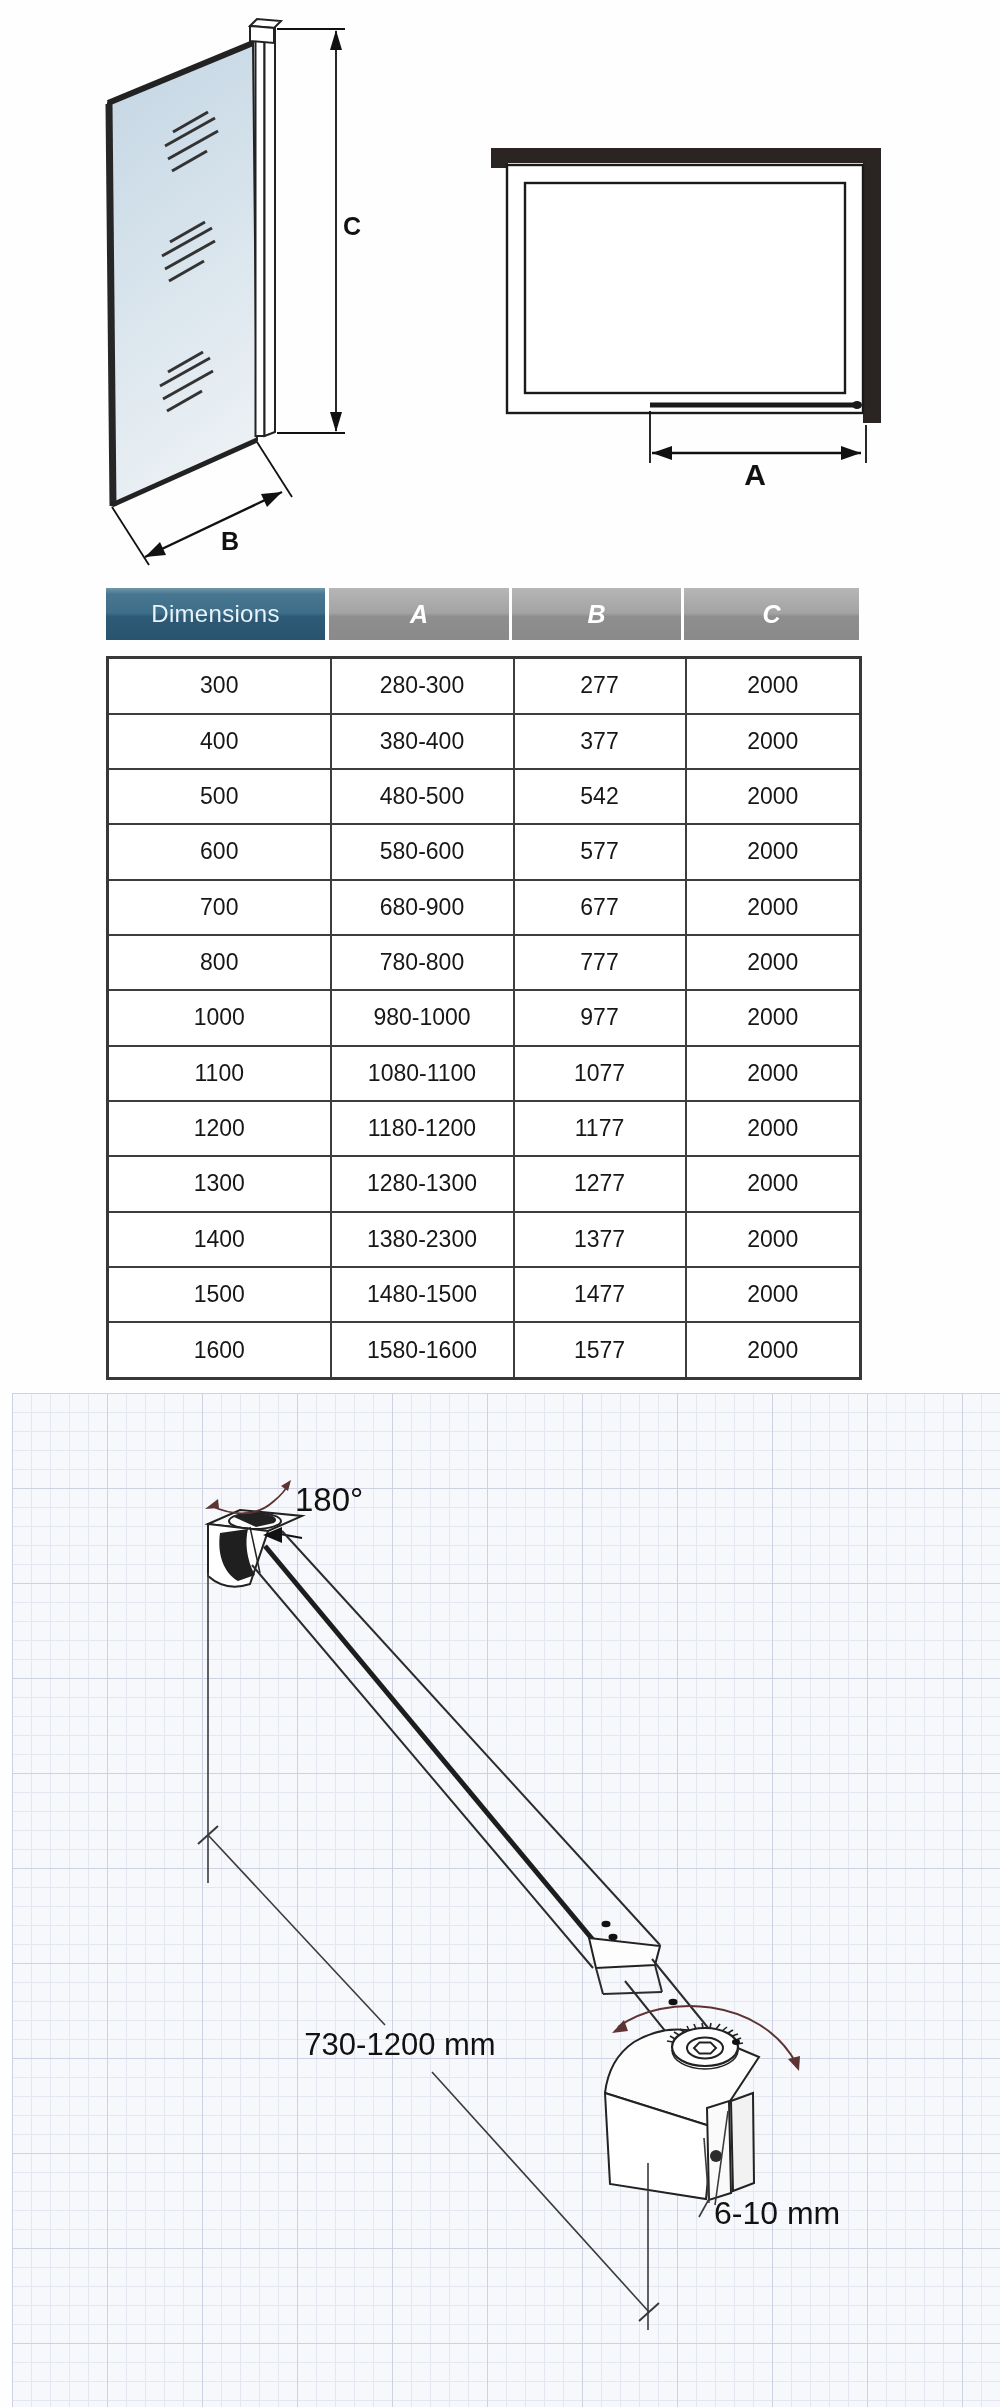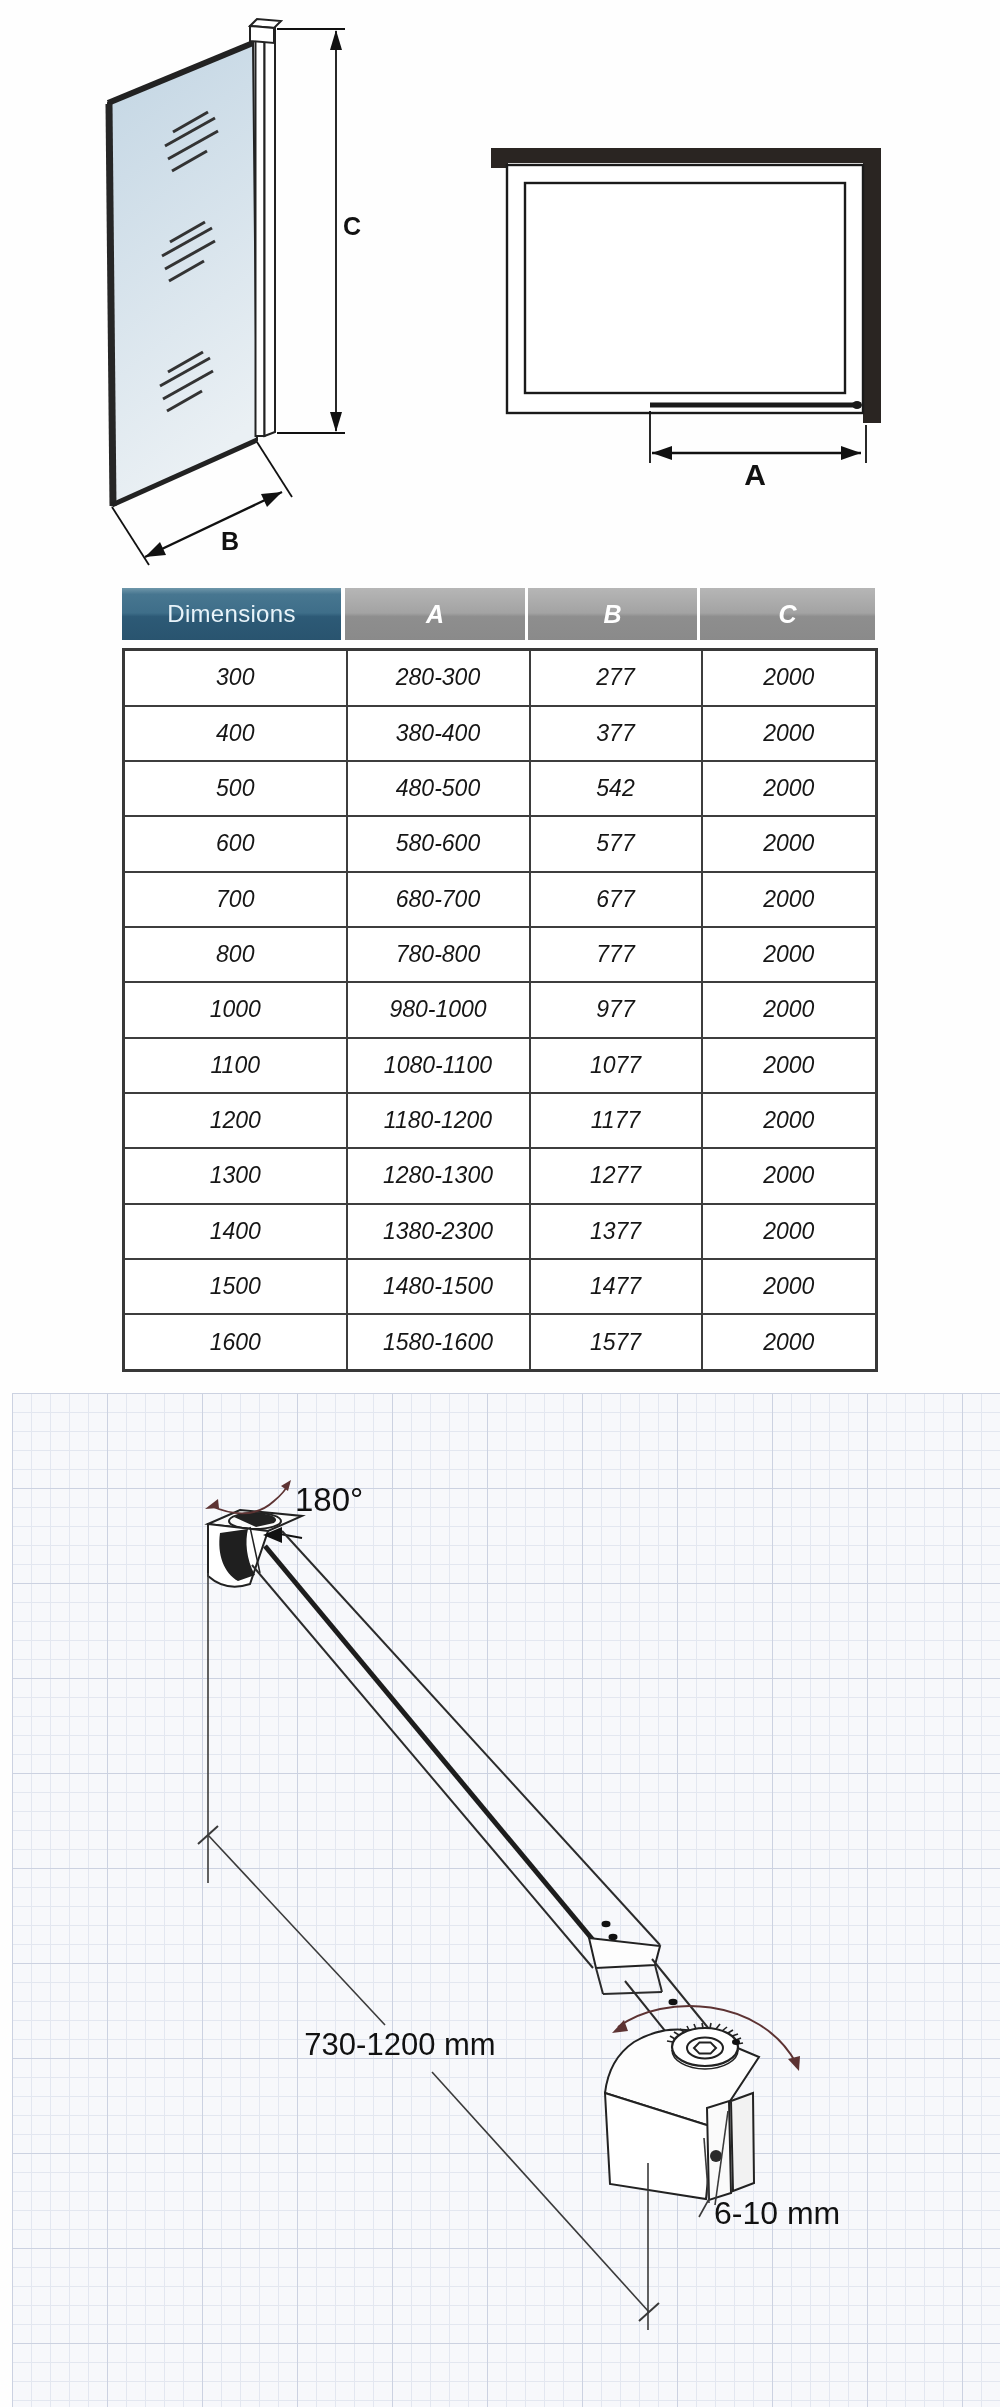--- a/index.html
+++ b/index.html
@@ -2,30 +2,30 @@
 <html><head>
 <meta charset="utf-8">
 <style>
   html,body{margin:0;padding:0;background:#ffffff;}
   #sheet{position:relative;width:1000px;height:2407px;background:#fefefe;overflow:hidden;
          font-family:"Liberation Sans",sans-serif;}
   svg text{font-family:"Liberation Sans",sans-serif;}
   .abs{position:absolute;}
 
   
-  #table-wrap{position:absolute;left:122px;top:588px;width:753px;}
+  #table-wrap{position:absolute;left:106px;top:588px;width:753px;}
   #table-head{display:flex;height:52px;}
   .hcell{box-sizing:border-box;display:flex;align-items:center;justify-content:center;height:52px;}
   .hcell.blue{background:linear-gradient(180deg,#6f97aa 0%,#477690 12%,#3e6e89 48%,#2d5a76 55%,#29546f 100%);
               color:#e8f3f9;font-size:24px;letter-spacing:.3px;border-right:4px solid #fff;}
   .hcell.gray{background:linear-gradient(180deg,#b6b6b6 0%,#a3a3a3 48%,#8e8e8e 55%,#8a8a8a 100%);
               color:#ffffff;font-size:25px;font-weight:bold;font-style:italic;border-right:3px solid #fff;}
   .hcell:last-child{border-right:none;}
-  #dims-table{margin-top:8px;border-collapse:collapse;width:753px;height:724px;table-layout:fixed;
-              border:3px solid #383838;font-style:italic;}
+  #dims-table{margin-top:16px;border-collapse:collapse;width:753px;height:724px;table-layout:fixed;
+              border:3px solid #383838;}
   #dims-table td{border:2px solid #3d3d3d;text-align:center;vertical-align:middle;
                  font-size:23px;color:#161616;background:#fff;}
 
   
   #paper{position:absolute;left:12px;top:1393px;width:1000px;height:1014px;background-color:#f7f8fb;
     background-image:
       linear-gradient(#ccd2e1 1px,transparent 1px),
       linear-gradient(90deg,#ccd2e1 1px,transparent 1px),
       linear-gradient(#e3e7f0 1px,transparent 1px),
       linear-gradient(90deg,#e3e7f0 1px,transparent 1px);
@@ -145,21 +145,21 @@
             <td>2000</td>
           </tr>
           <tr>
             <td>600</td>
             <td>580-600</td>
             <td>577</td>
             <td>2000</td>
           </tr>
           <tr>
             <td>700</td>
-            <td>680-700</td>
+            <td>680-900</td>
             <td>677</td>
             <td>2000</td>
           </tr>
           <tr>
             <td>800</td>
             <td>780-800</td>
             <td>777</td>
             <td>2000</td>
           </tr>
           <tr>

